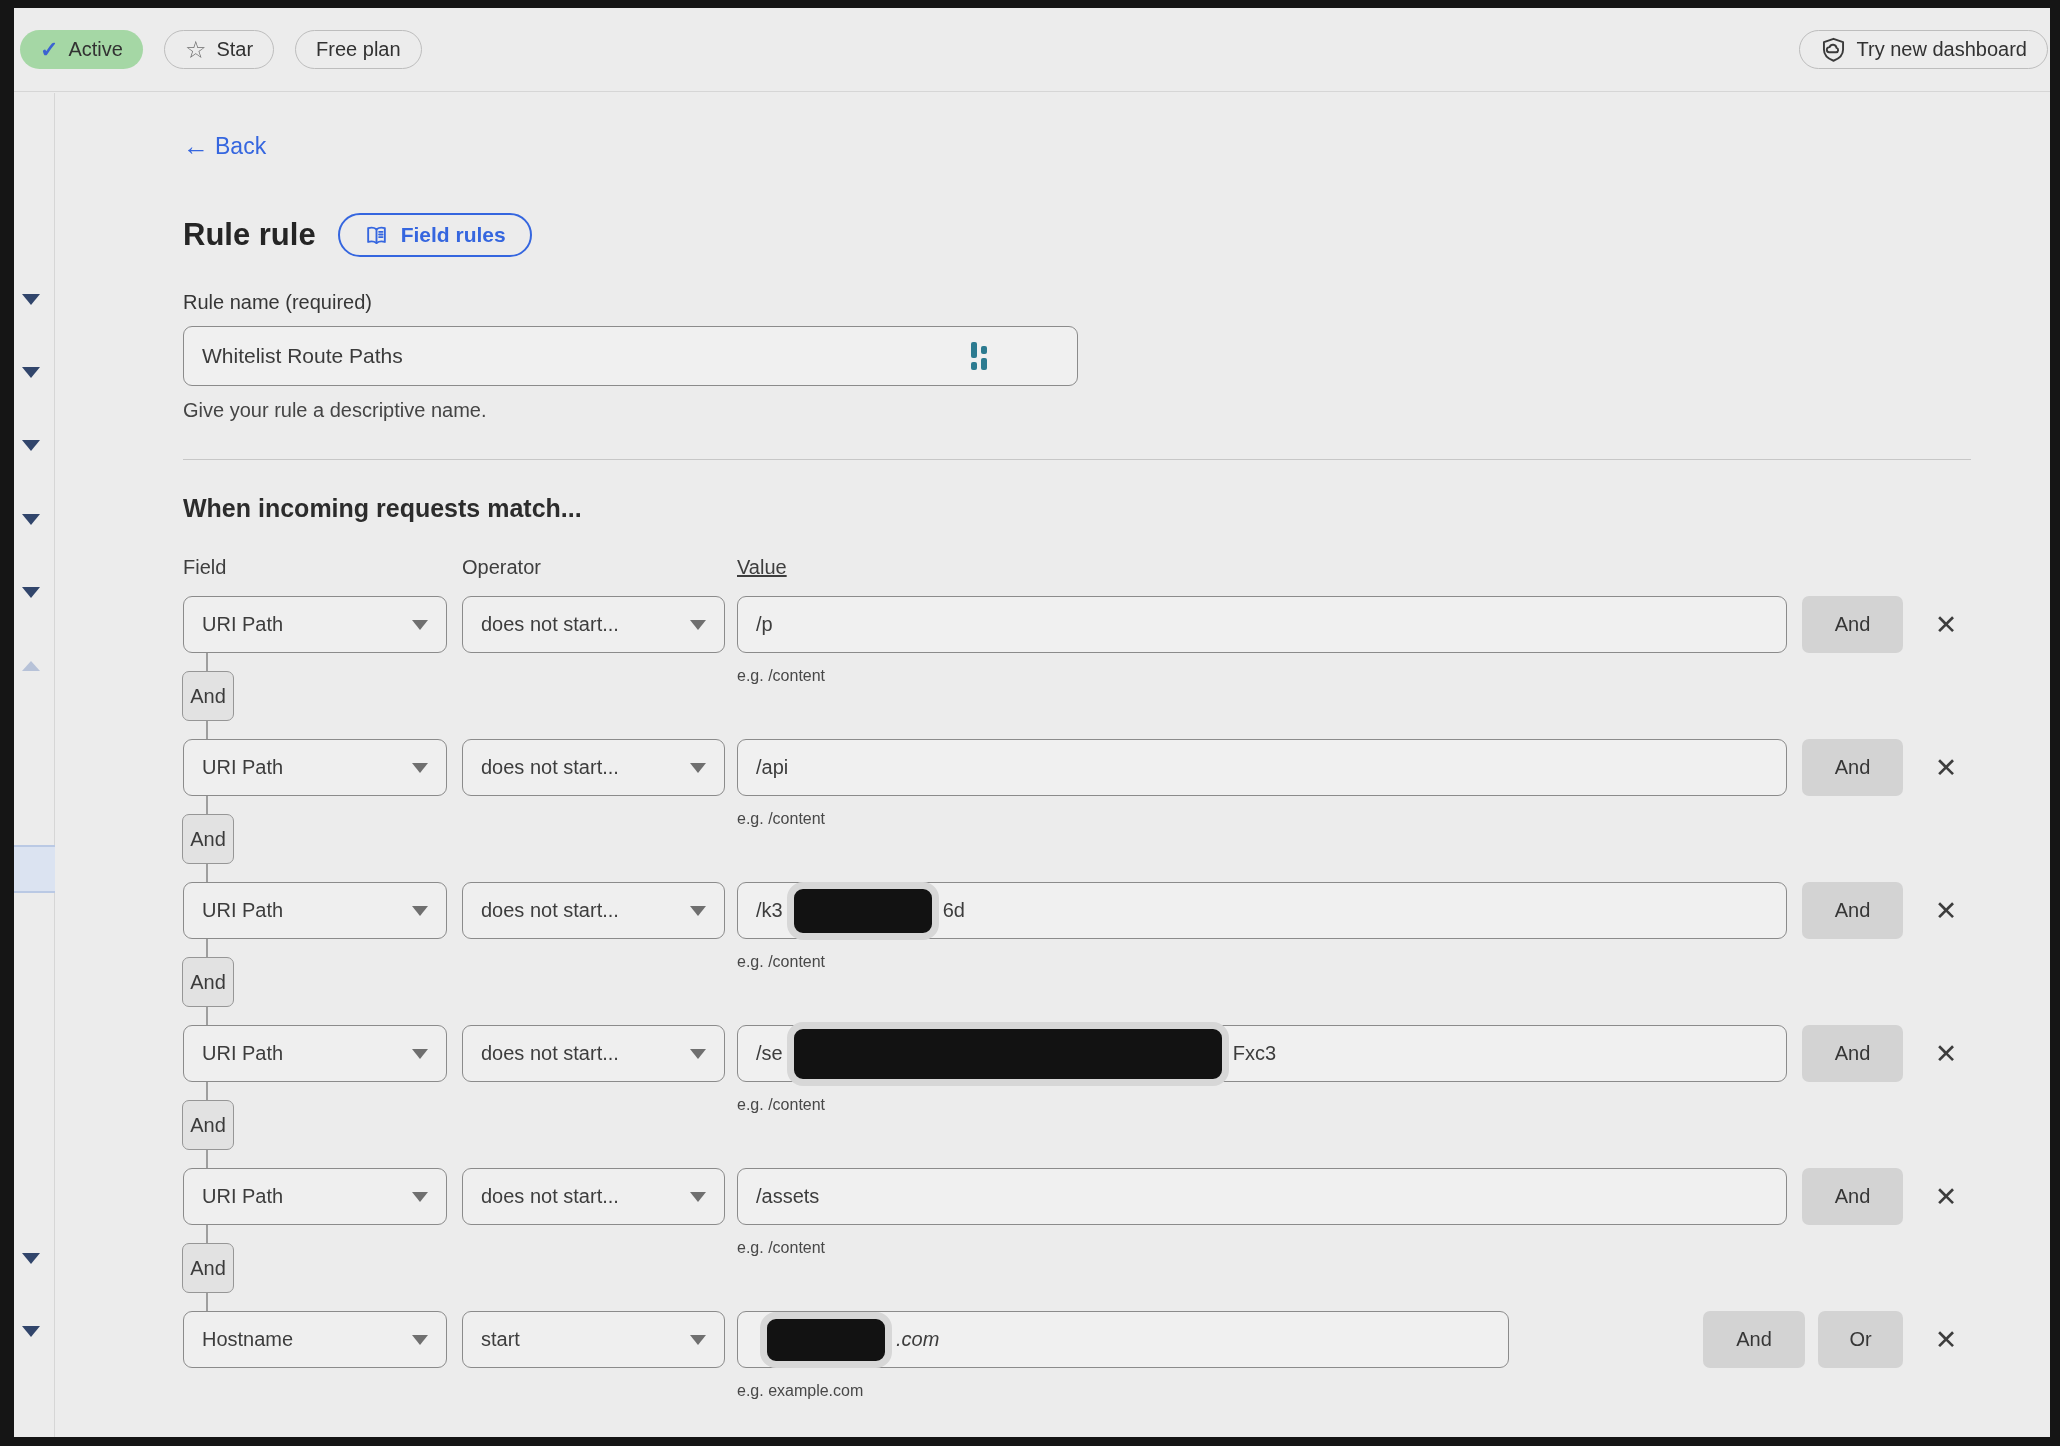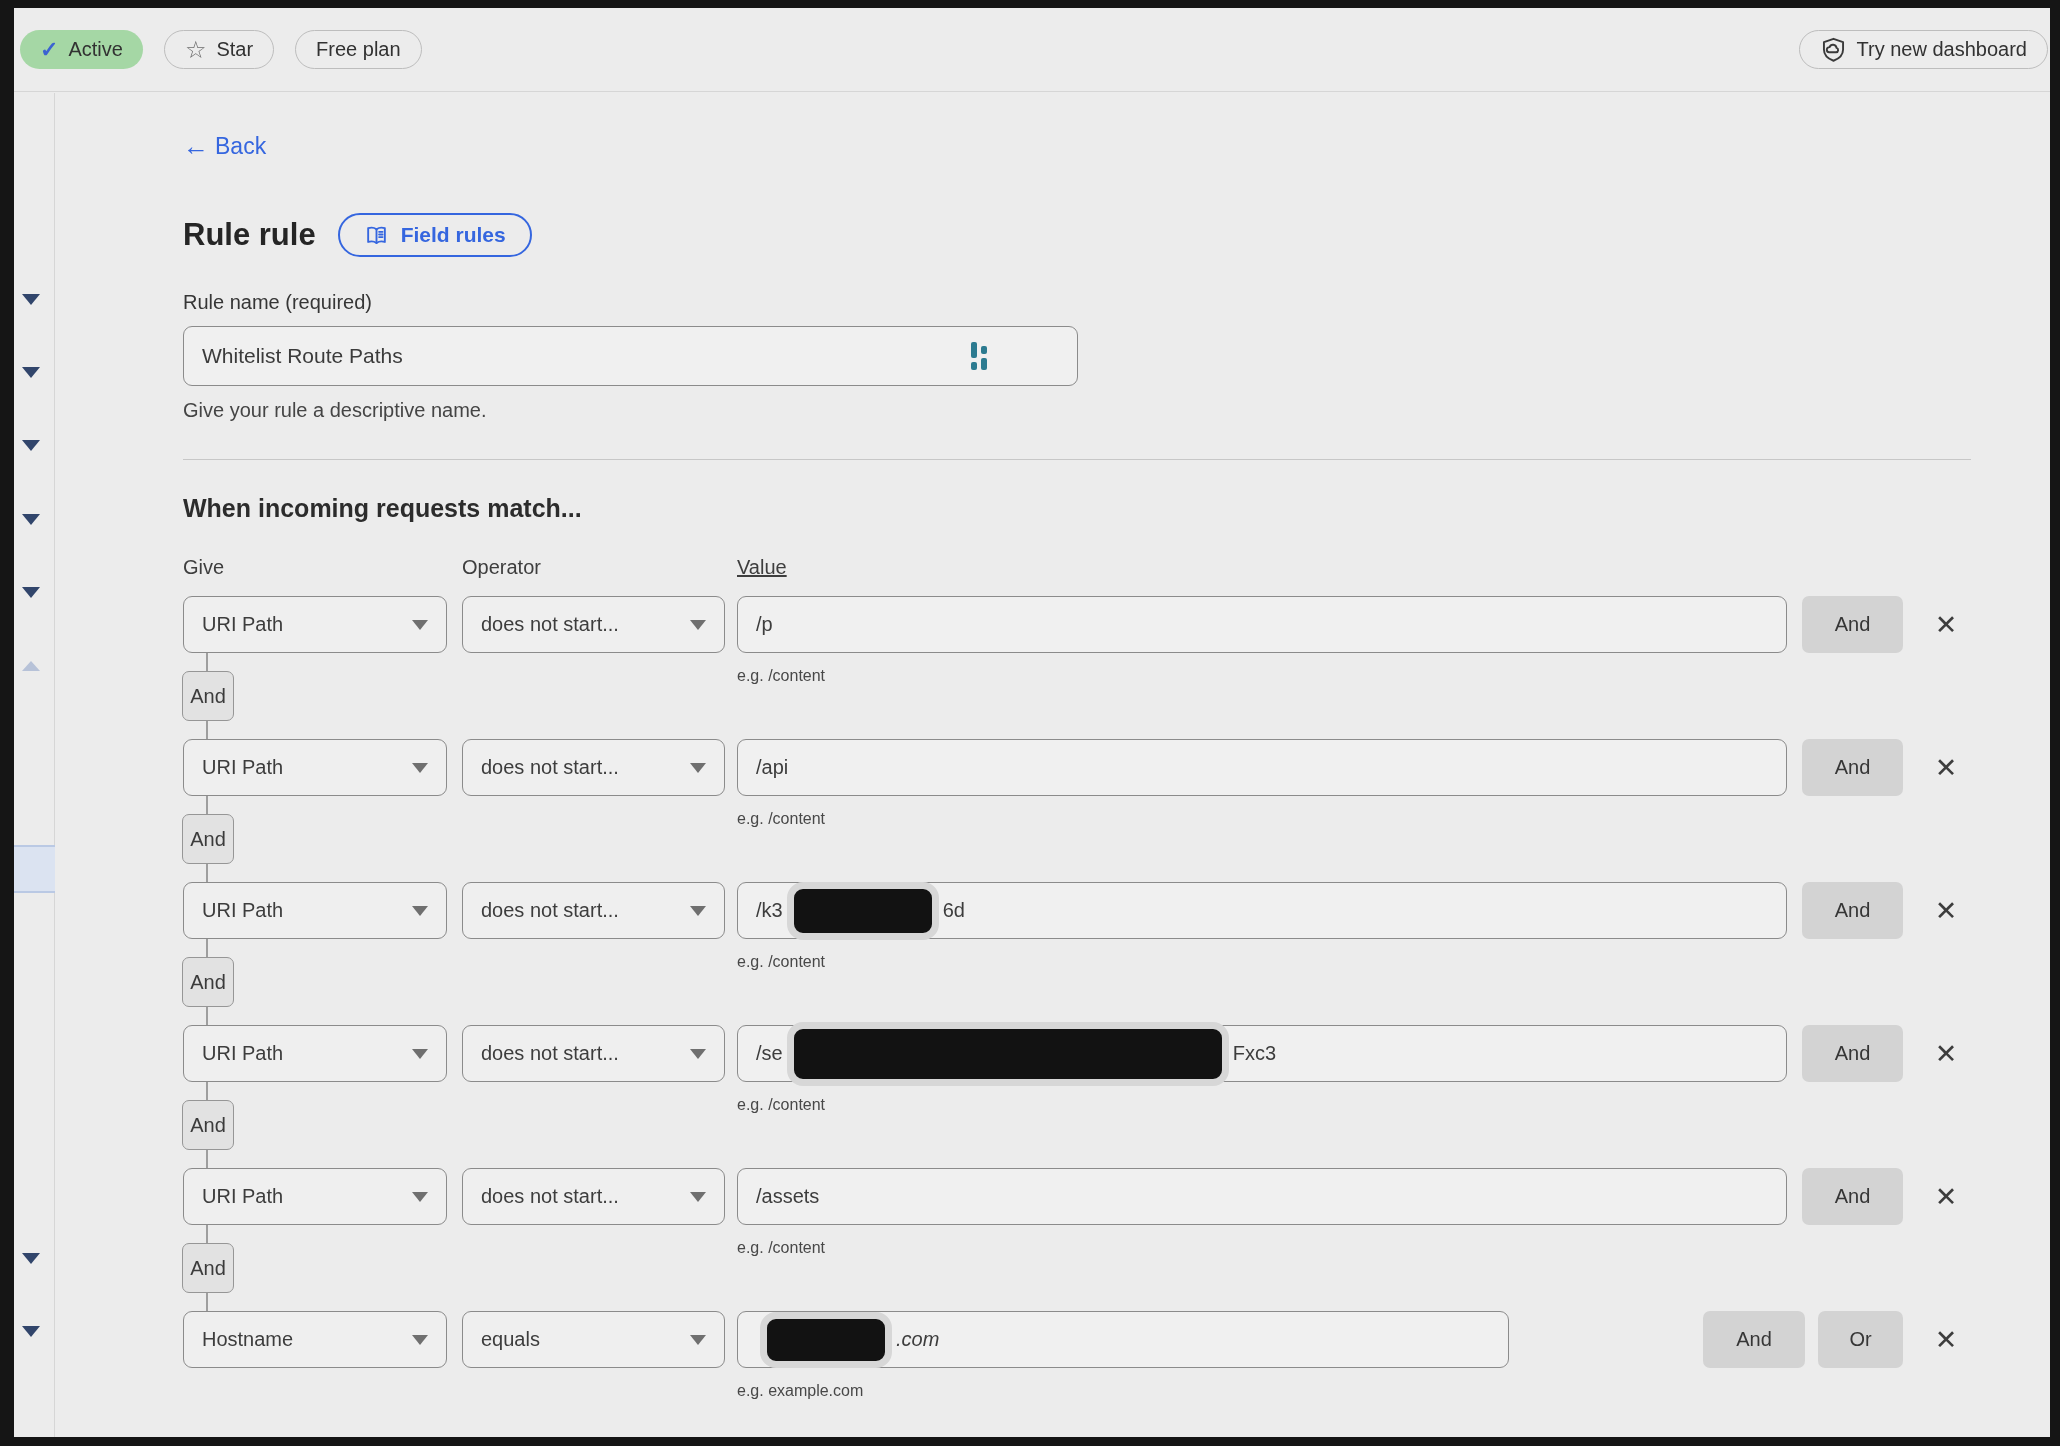--- a/index.html
+++ b/index.html
@@ -144,21 +144,21 @@
           <rect x="13" y="18" width="6" height="12" rx="2" fill="#2c7b90"></rect>
         </svg>
       </div>
       <div class="helper">Give your rule a descriptive name.</div>
 
       <div class="divider"></div>
 
       <div class="match-heading">When incoming requests match...</div>
 
       <div class="col-headers">
-        <span class="col-field">Give</span>
+        <span class="col-field">Field</span>
         <span class="col-op">Operator</span>
         <span class="col-val">Value</span>
       </div>
 
       <div class="rows">
 
         <div class="rule-row">
           <div class="sel field-sel">
             <span class="sel-label">URI Path</span>
             <span class="sel-caret"></span>
@@ -256,21 +256,21 @@
           <div class="conn-line"></div>
           <div class="conn-chip">And</div>
         </div>
 
         <div class="rule-row last">
           <div class="sel field-sel">
             <span class="sel-label">Hostname</span>
             <span class="sel-caret"></span>
           </div>
           <div class="sel op-sel">
-            <span class="sel-label">equals</span>
+            <span class="sel-label">start</span>
             <span class="sel-caret"></span>
           </div>
           <div class="val-input">
             <span class="redact" style="width:132px;height:56px;"></span>
             <span>.com</span>
           </div>
           <button class="btn and">And</button>
           <button class="btn or">Or</button>
           <button class="remove">✕</button>
           <div class="eg">e.g. example.com</div>

